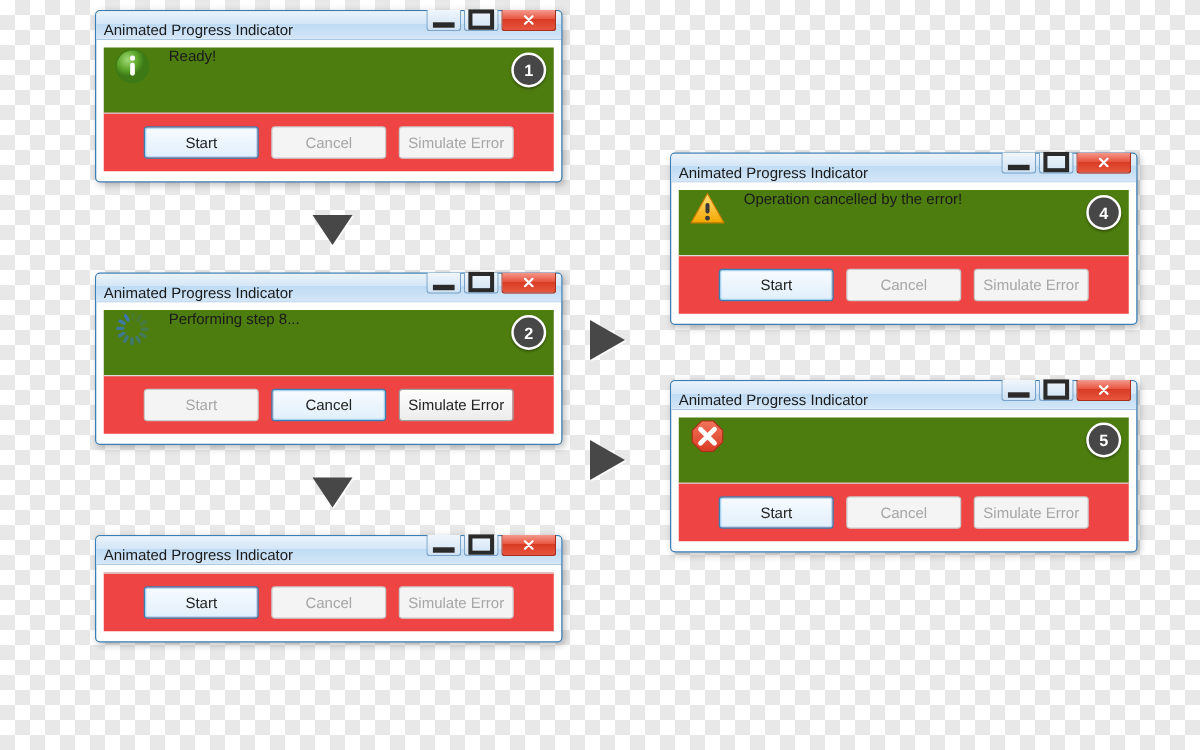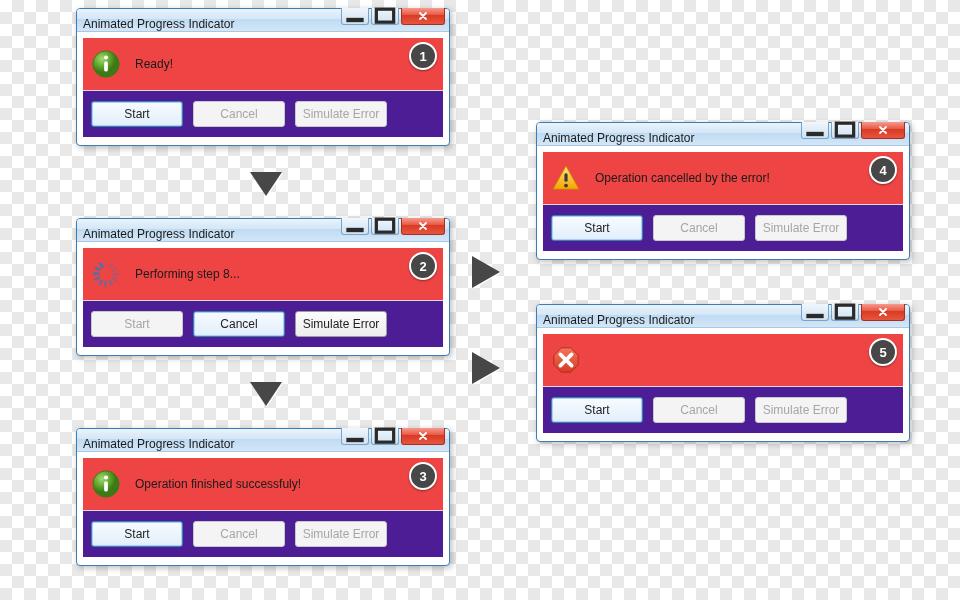--- a/index.html
+++ b/index.html
@@ -6,22 +6,22 @@
 body{position:relative;background-image:linear-gradient(45deg,#e8e8e8 25%,transparent 25%,transparent 75%,#e8e8e8 75%),linear-gradient(45deg,#e8e8e8 25%,transparent 25%,transparent 75%,#e8e8e8 75%);background-size:24px 24px;background-position:0 0,12px 12px;background-color:#fff}
 .window{position:absolute;width:372px;border:1px solid #3a7eb5;border-radius:4px;background:#fff;box-shadow:2px 2px 6px rgba(0,0,0,.25)}
 .titlebar{height:22px;background:linear-gradient(#eaf3fb,#d4e6f7 45%,#bedbf3 46%,#d4e6f7);border-bottom:1px solid #a8c8e4;border-radius:3px 3px 0 0;position:relative;display:flex;align-items:flex-end;padding:0 6px}
 .titlebar .title{font-size:12px;color:#1a1a1a}
 .winbtns{position:absolute;right:4px;top:-1px;display:flex;gap:2px}
 .wbtn{width:26px;height:16px;border:1px solid #7aa3c9;border-top:none;border-radius:0 0 3px 3px;display:flex;align-items:center;justify-content:center;font-size:9px;font-weight:bold;background:linear-gradient(#f0f6fc,#cfe2f3)}
 .wbtn.close{width:42px;background:linear-gradient(#f59a8e,#e8553f 45%,#d83b24 46%,#e8553f);border-color:#a82f1c;color:#fff}
 .wbtn.close svg{width:12px;height:8px}
 .wbtn svg{display:block}
 .client{padding:6px 6px 8px 6px}
-.content{background:#ef4444;border:none;height:52px;display:flex;align-items:center;gap:14px;padding:0 8px;position:relative}
-.btnrow{background:#4c1d95;border-top:1px solid #dcdcdc;padding:10px 8px;display:flex;gap:10px;justify-content:flex-start}
+.content{background:#4d7c0f;border:none;height:52px;display:flex;gap:14px;padding:0 8px;position:relative}
+.btnrow{background:#ef4444;border-top:1px solid #dcdcdc;padding:10px 8px;display:flex;gap:10px;justify-content:center}
 .btn{width:90px;height:24px;font-size:12px;background:linear-gradient(#fdfdfd,#ececec);border:1px solid #9d9d9d;border-radius:3px;display:flex;align-items:center;justify-content:center;color:#222}
 .btn.primary{border-color:#3c7fb1;box-shadow:inset 0 0 0 1px #a7d1f0;background:linear-gradient(#f7fbff,#e1effb)}
 .btn.disabled{color:#a6a6a6;border-color:#c9c9c9;background:#f4f4f4}
 .statusicon{width:30px;height:30px;display:flex;align-items:center;justify-content:center}
 .statusicon svg{width:30px;height:30px}
 .msg{font-size:12px;color:#1a1a1a}
 .numbadge{position:absolute;top:4px;right:6px;width:24px;height:24px;border-radius:50%;background:#474747;color:#fff;font-size:13px;font-weight:bold;display:flex;align-items:center;justify-content:center;border:2px solid #fff;box-shadow:0 1px 2px rgba(0,0,0,.4)}
 .arrow{position:absolute;color:#474747}
 .arrow svg{display:block;filter:drop-shadow(1px 1px 0 #fff)}
 </style>
@@ -139,38 +139,20 @@
           </svg>
         </div>
         <div class="wbtn close">
           <svg viewBox="0 0 12 8">
             <path d="M3 1 L9 7 M9 1 L3 7" stroke="#fff" stroke-width="1.8" stroke-linecap="round"></path>
           </svg>
         </div>
       </div>
     </div>
     <div class="client">
-      <div class="content">
-        <div class="statusicon">
-          <svg viewBox="0 0 32 32">
-            <defs>
-              <radialGradient id="ginfo" cx="35%" cy="30%">
-                <stop offset="0%" stop-color="#a3d977"></stop>
-                <stop offset="60%" stop-color="#5fa72c"></stop>
-                <stop offset="100%" stop-color="#3d7a16"></stop>
-              </radialGradient>
-            </defs>
-            <circle cx="16" cy="16" r="14" fill="url(#ginfo)" stroke="#3d7a16" stroke-width="1"></circle>
-            <circle cx="16" cy="9" r="2.2" fill="#fff"></circle>
-            <rect x="14" y="13" width="4" height="11" rx="2" fill="#fff"></rect>
-          </svg>
-        </div>
-        <div class="msg">Operation finished successfuly!</div>
-        <div class="numbadge">3</div>
-      </div>
       <div class="btnrow">
         <div class="btn primary">Start</div>
         <div class="btn disabled">Cancel</div>
         <div class="btn disabled">Simulate Error</div>
       </div>
     </div>
   </div>
 <div class="window" style="left: 536px; top: 122px;">
     <div class="titlebar">
       <span class="title">Animated Progress Indicator</span>

